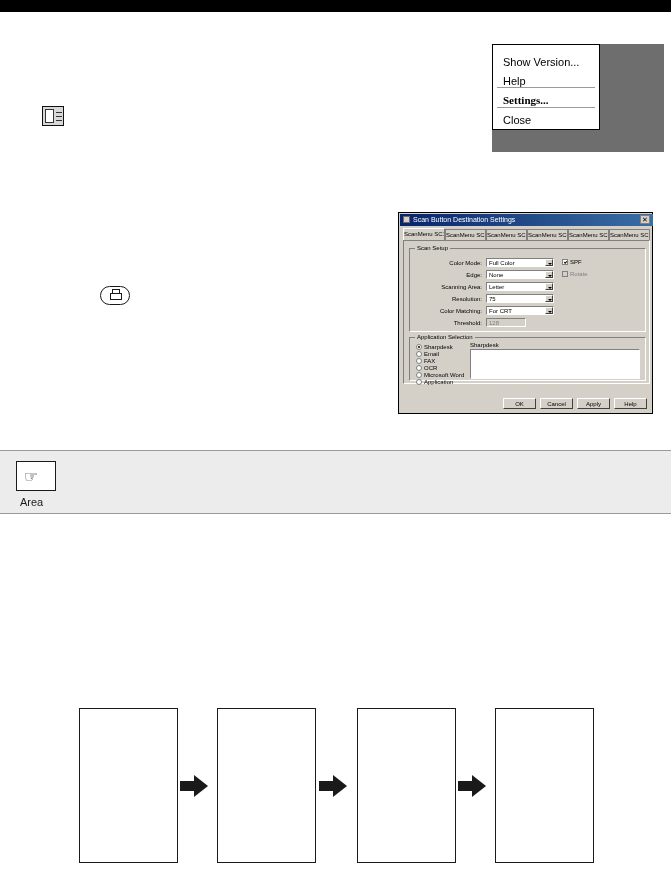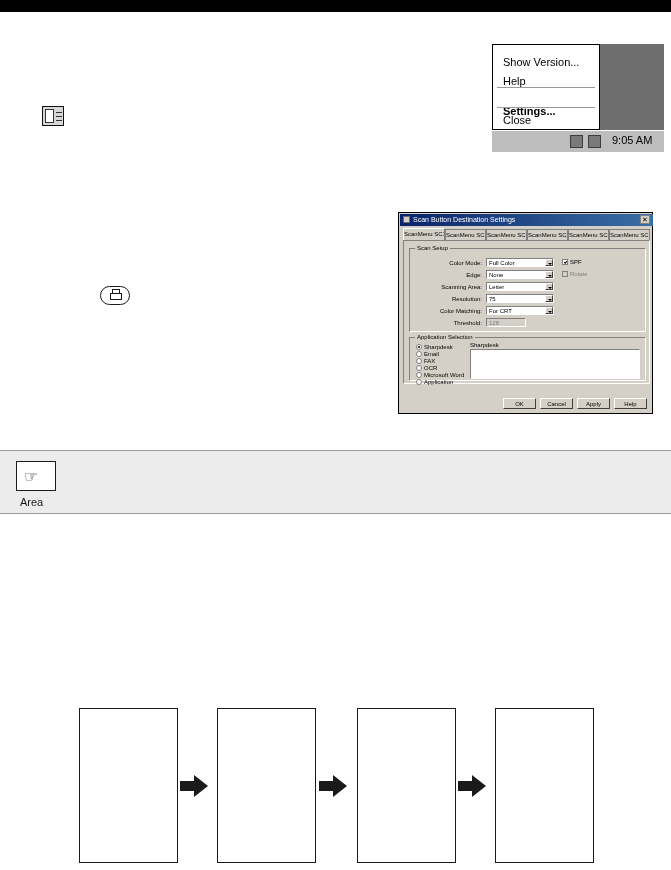--- a/index.html
+++ b/index.html
@@ -409,32 +409,25 @@
 <body>
 
 <div class="top-bar"></div>
 
 <div class="taskbar-block">
 
   <div class="tray-menu">
     <div class="tray-menu-item" style="top:11px;">Show Version...</div>
     <div class="tray-menu-item" style="top:30px;">Help</div>
     <div class="tray-sep" style="top:42px;"></div>
-    <div class="tray-menu-item bold" style="top:60px;">Settings...</div>
+    <div class="tray-menu-item bold" style="top:49px;font-family:Liberation Serif, serif;">Settings...</div>
     <div class="tray-sep" style="top:62px;"></div>
     <div class="tray-menu-item" style="top:69px;">Close</div>
   </div>
 
-  <div class="tray-clock-row">
-    <div class="tray-icons">
-      <span class="tray-ic" style="left:0px; top:1px;"></span>
-      <span class="tray-ic" style="left:18px; top:1px;"></span>
-    </div>
-    <div class="tray-time">9:05 AM</div>
-  </div>
 </div>
 
 <div class="doc-icon">
   <span class="pane"></span>
   <span class="ln" style="top:5px;"></span>
   <span class="ln" style="top:9px;"></span>
   <span class="ln" style="top:13px;"></span>
 </div>
 
 <div class="printer-btn">

